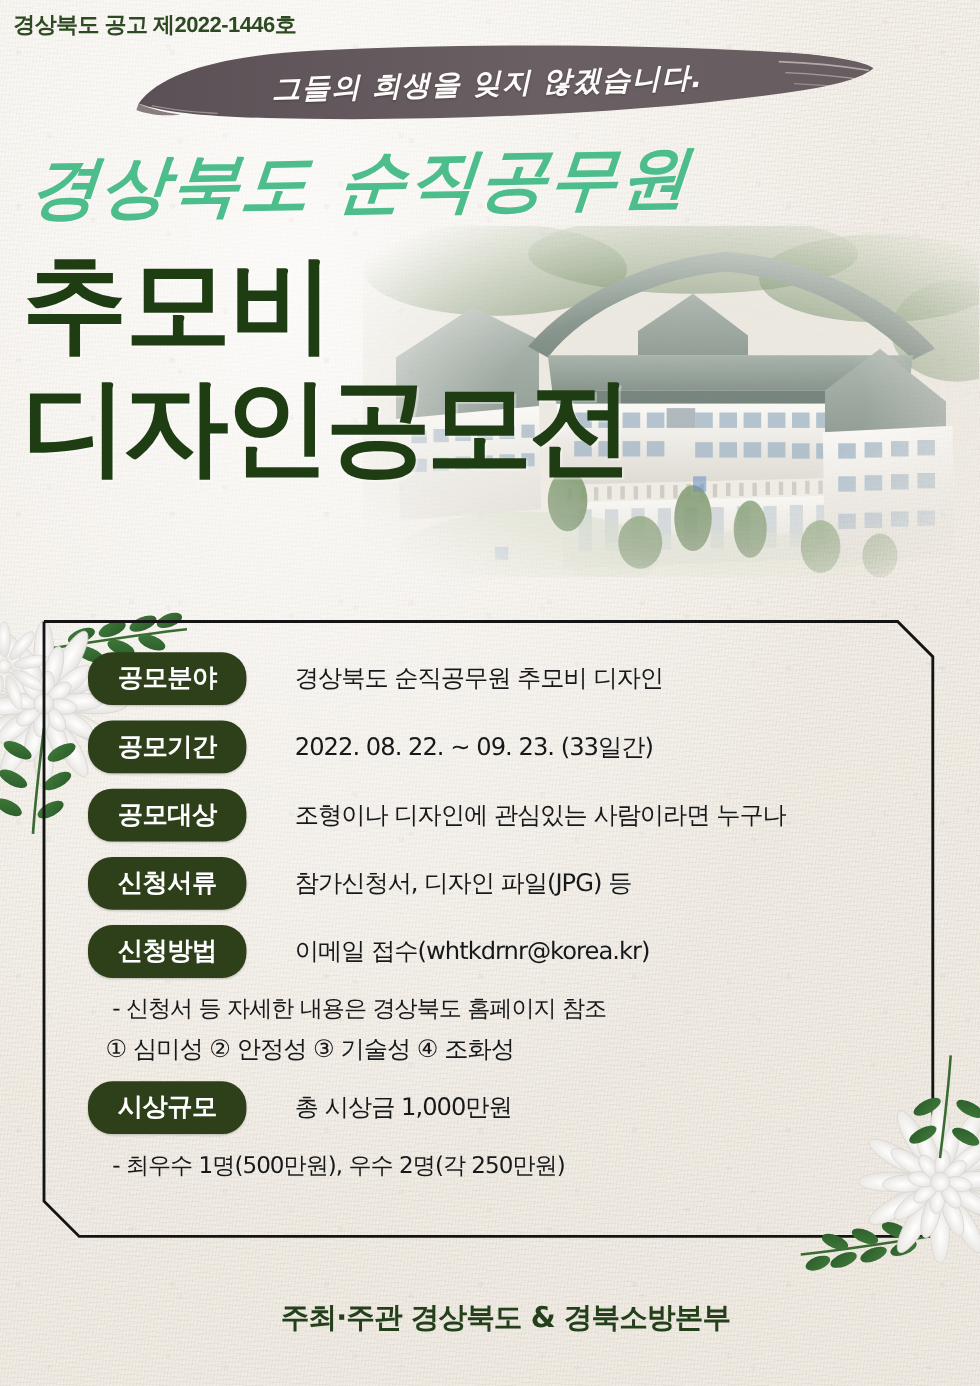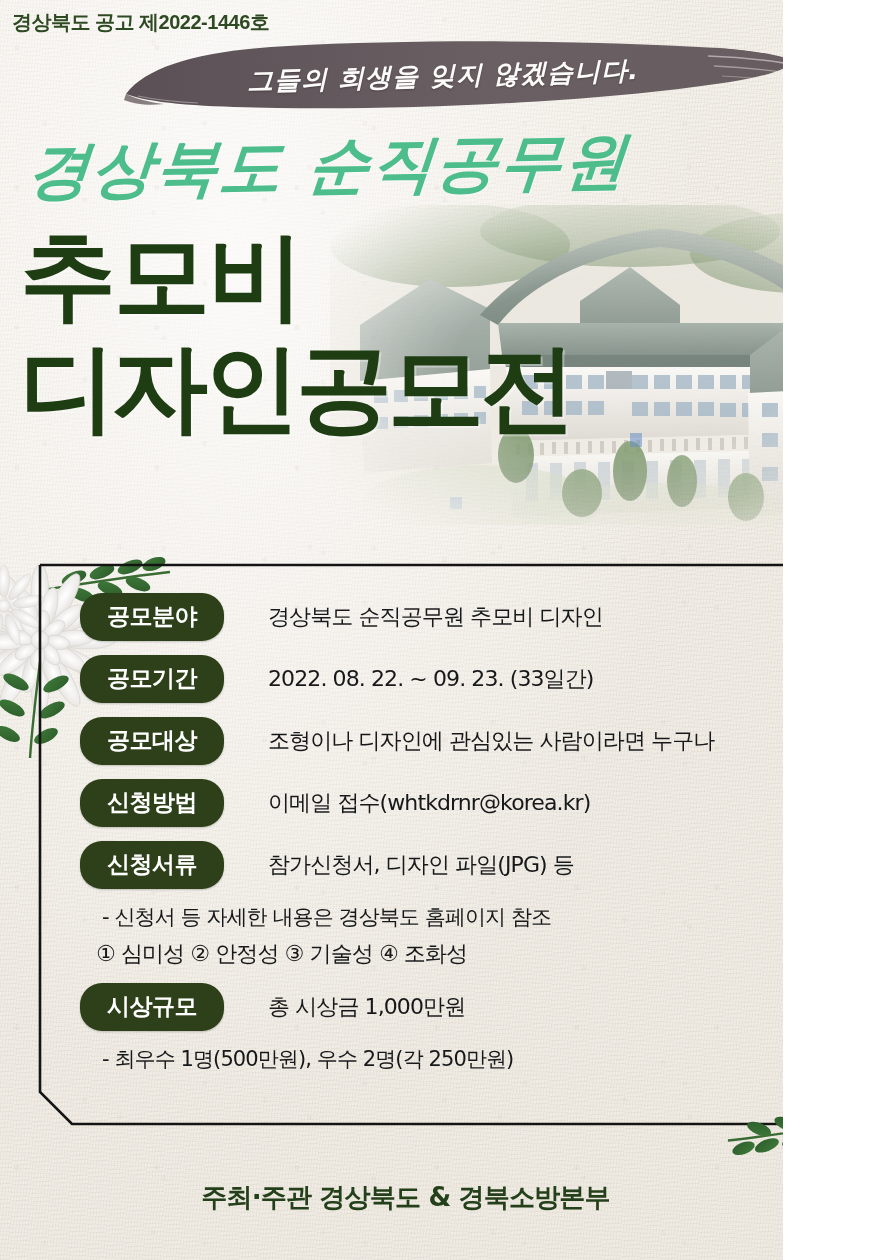--- a/index.html
+++ b/index.html
@@ -3,21 +3,21 @@
 <meta charset="utf-8">
 <title>경상북도 순직공무원 추모비 디자인공모전</title>
 <style>
   html,body{margin:0;padding:0;}
   body{
     font-family:"Liberation Sans","DejaVu Sans",sans-serif;
     background:#ffffff;
   }
   .poster{
     position:relative;
-    width:783px;
+    width:891px;
     height:1260px;
     overflow:hidden;
     background:
       radial-gradient(ellipse at 30% 20%, rgba(255,255,255,.75) 0%, rgba(255,255,255,0) 60%),
       repeating-linear-gradient(97deg, rgba(180,170,155,.10) 0px, rgba(180,170,155,.10) 1px, rgba(255,255,255,0) 1px, rgba(255,255,255,0) 3px),
       repeating-linear-gradient(3deg, rgba(165,155,140,.08) 0px, rgba(165,155,140,.08) 1px, rgba(255,255,255,0) 1px, rgba(255,255,255,0) 4px),
       repeating-linear-gradient(170deg, rgba(200,190,175,.07) 0px, rgba(200,190,175,.07) 2px, rgba(255,255,255,0) 2px, rgba(255,255,255,0) 5px),
       linear-gradient(160deg,#f6f3ed 0%,#f2eee7 45%,#efebe3 100%);
   }
   .noise{
@@ -441,27 +441,27 @@
         <div class="pill">공모기간</div>
         <div class="val">2022.  08.  22.  ~  09.  23.  (33일간)</div>
       </div>
 
       <div class="row">
         <div class="pill">공모대상</div>
         <div class="val">조형이나 디자인에 관심있는 사람이라면 누구나</div>
       </div>
 
       <div class="row">
+        <div class="pill">신청서류</div>
+        <div class="val">참가신청서, 디자인 파일(JPG) 등</div>
+      </div>
+
+      <div class="row">
         <div class="pill">신청방법</div>
         <div class="val">이메일 접수(whtkdrnr@korea.kr)</div>
-      </div>
-
-      <div class="row">
-        <div class="pill">신청서류</div>
-        <div class="val">참가신청서, 디자인 파일(JPG) 등</div>
       </div>
       <div class="subnote wide">- 신청서 등 자세한 내용은 경상북도 홈페이지 참조</div>
 
       <div class="row">
         <div class="val">① 심미성   ② 안정성   ③ 기술성   ④ 조화성</div>
       </div>
 
       <div class="row">
         <div class="pill">시상규모</div>
         <div class="val">총 시상금 1,000만원</div>

